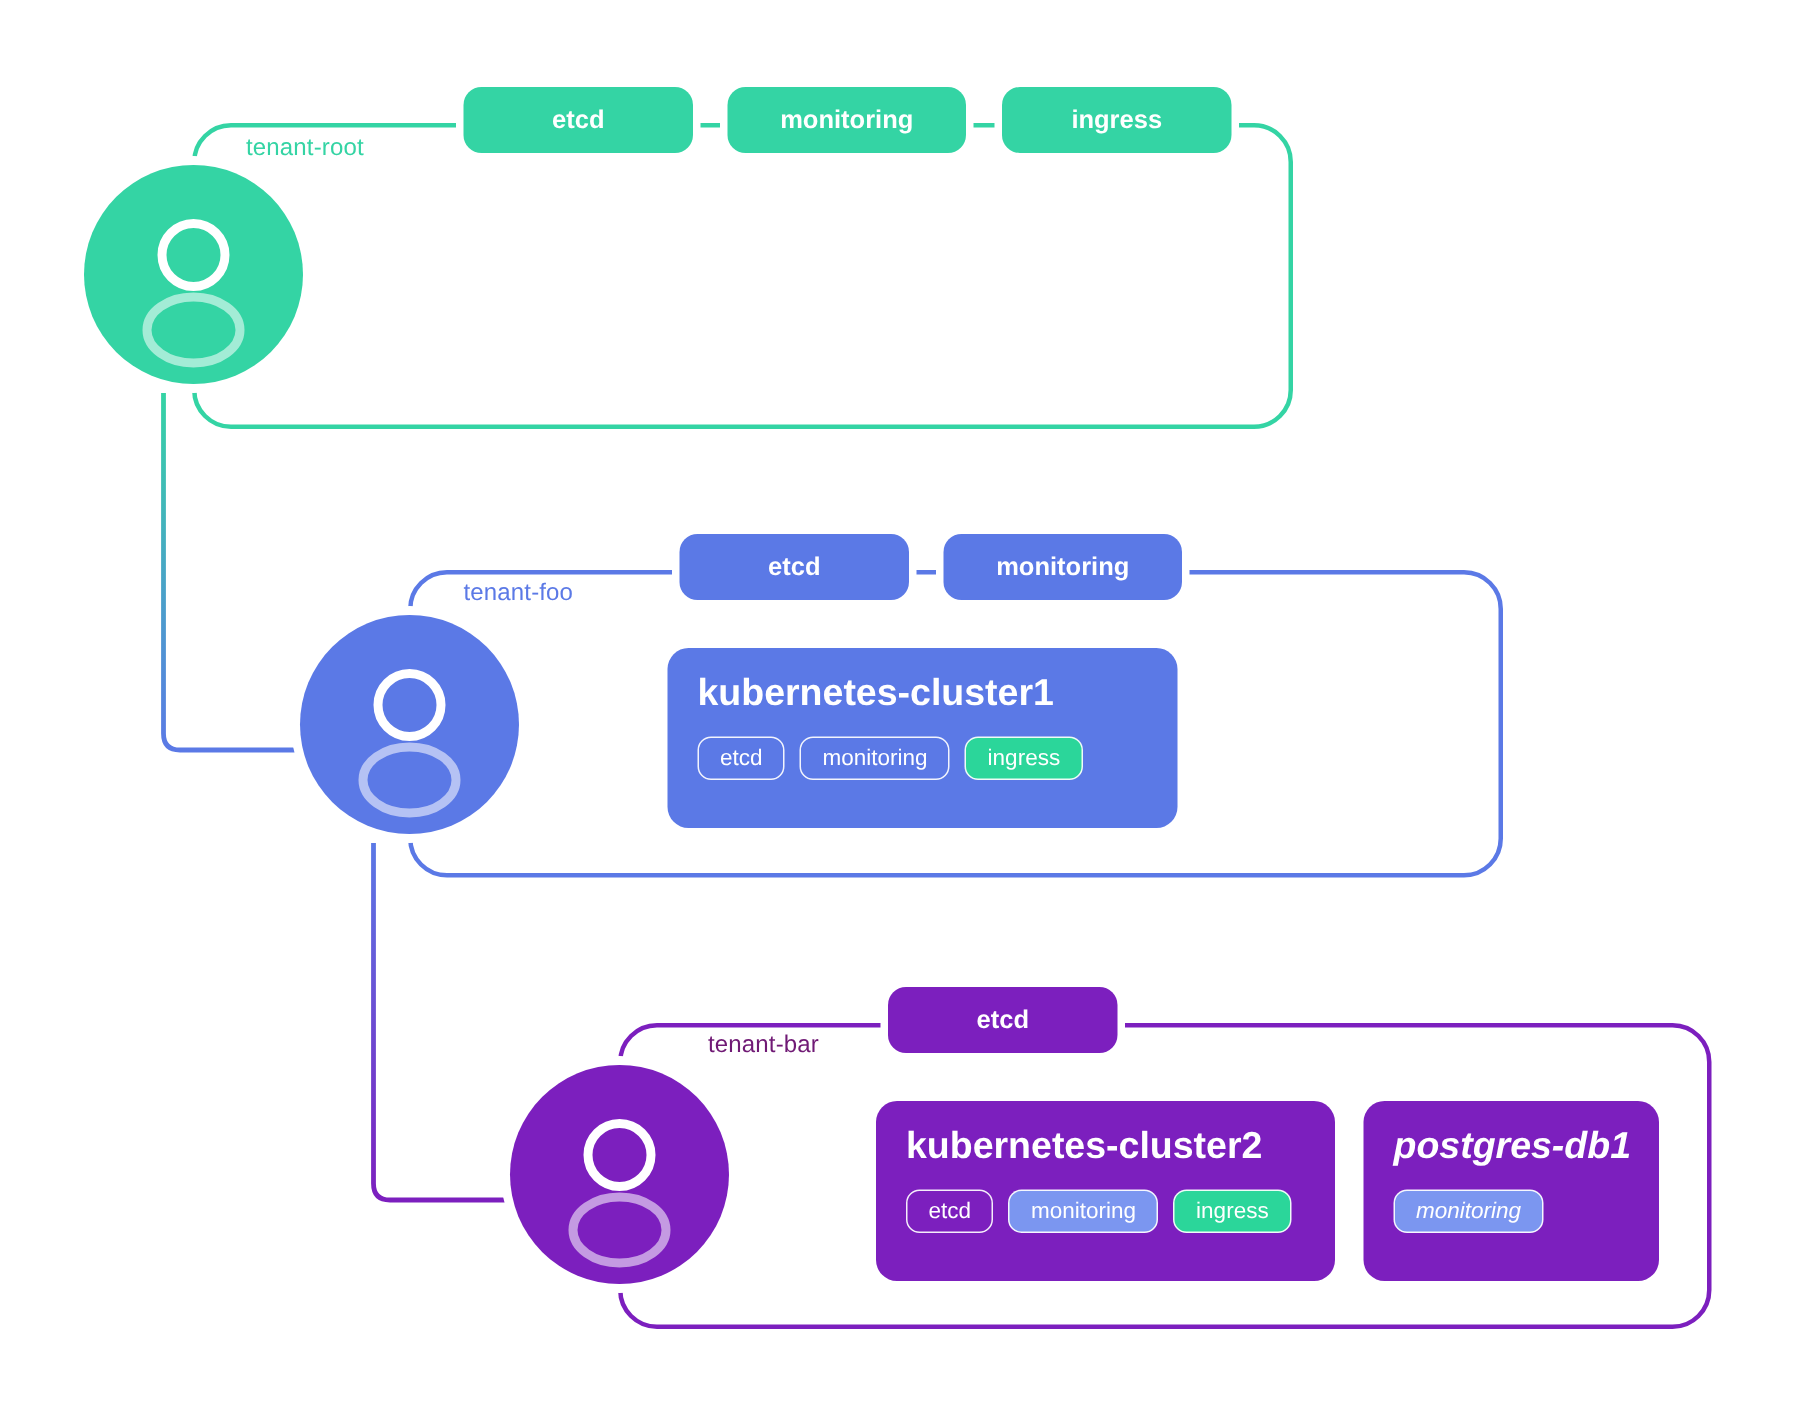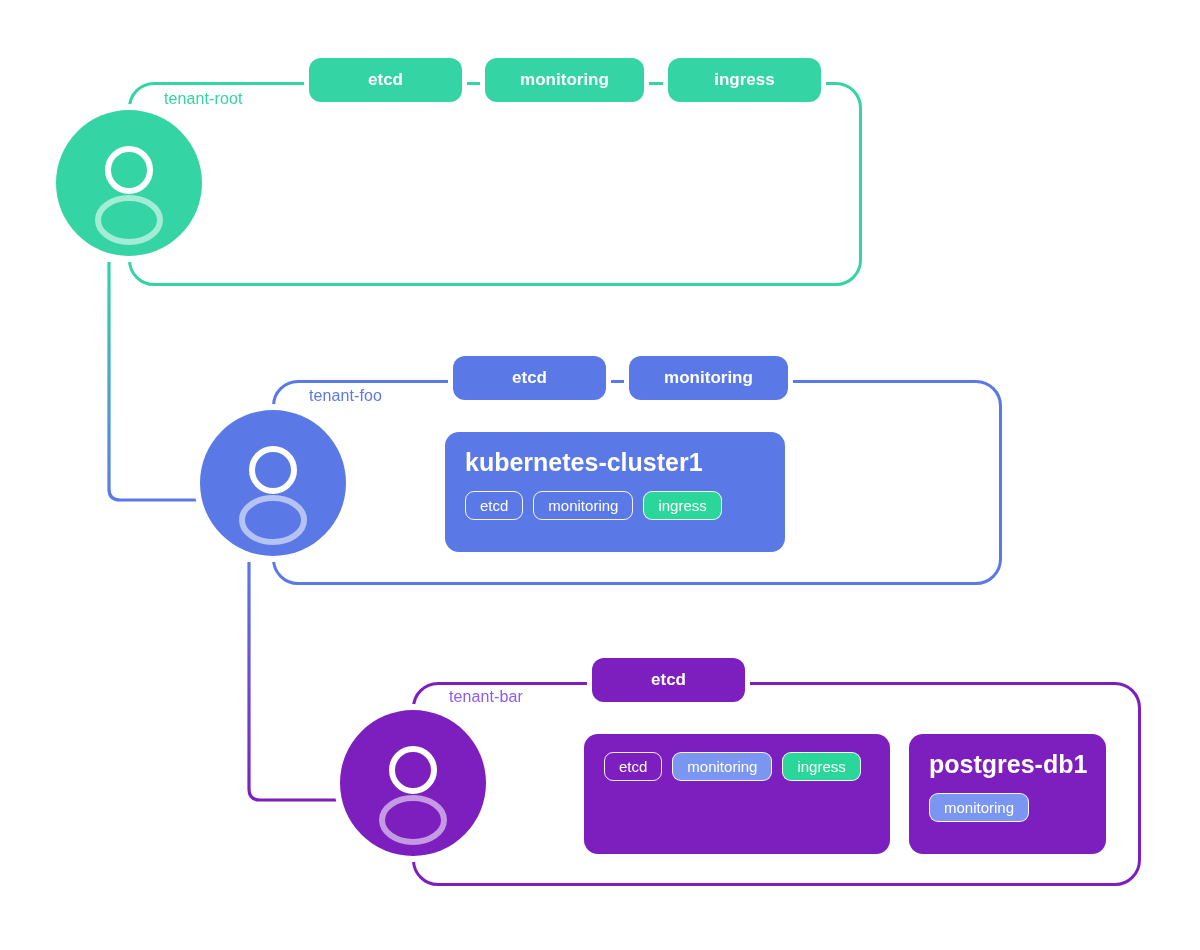--- a/index.html
+++ b/index.html
@@ -166,33 +166,34 @@
 
     <div class="frame" style="left:412px;top:682px;width:729px;height:204px;border-color:#7C1FBE;"></div>
 
     <div class="avatar" style="left:340px;top:710px;width:146px;height:146px;background:#7C1FBE;">
       <svg width="146" height="146" viewBox="0 0 146 146">
         <circle cx="73" cy="60" r="21" fill="none" stroke="#ffffff" stroke-width="6"></circle>
         <ellipse cx="73" cy="110" rx="31" ry="22" fill="none" stroke="#ffffff" stroke-width="6" opacity="0.55"></ellipse>
       </svg>
     </div>
 
-    <div class="tenant-label" style="left:449px;top:689px;color:#8b5cf6;">tenant-bar</div>
+    <div class="tenant-label" style="left:472px;top:689px;color:#701a75;">tenant-bar</div>
 
     <div class="tag" style="left:592px;top:658px;width:153px;background:#7C1FBE;">etcd</div>
 
     <div class="card" style="left:584px;top:734px;width:306px;height:120px;background:#7C1FBE;">
+      <div class="card-title">kubernetes-cluster2</div>
       <div class="chips">
         <span class="chip outline">etcd</span>
         <span class="chip solid" style="background:#7B96F0;">monitoring</span>
         <span class="chip solid" style="background:#2BD69A;">ingress</span>
       </div>
     </div>
 
-    <div class="card" style="left:909px;top:734px;width:197px;height:120px;background:#7C1FBE;">
+    <div class="card" style="left:909px;top:734px;width:197px;height:120px;background:#7C1FBE;font-style:italic;">
       <div class="card-title">postgres-db1</div>
       <div class="chips">
         <span class="chip solid" style="background:#7B96F0;">monitoring</span>
       </div>
     </div>
   </div>
 
 </div>
 
 </body></html>

